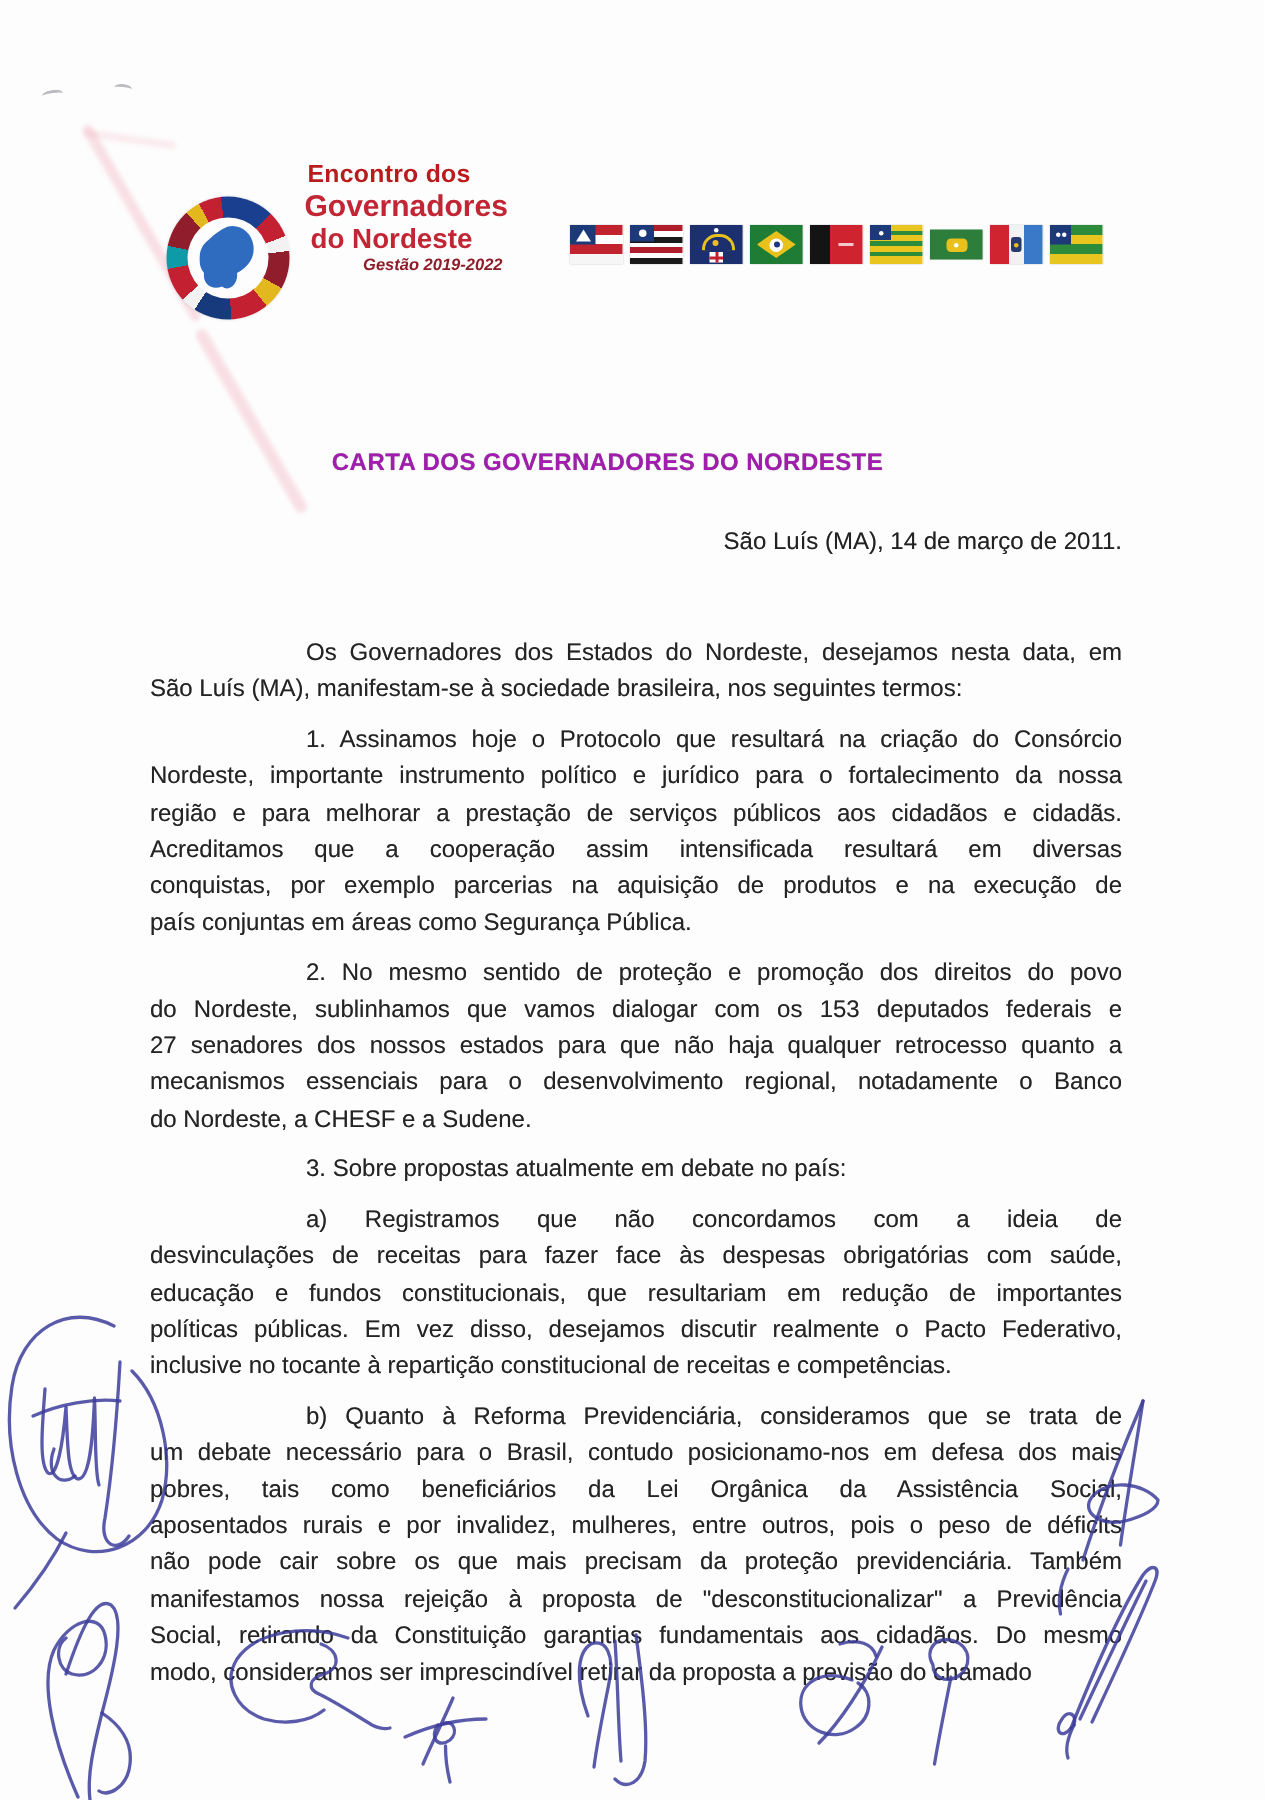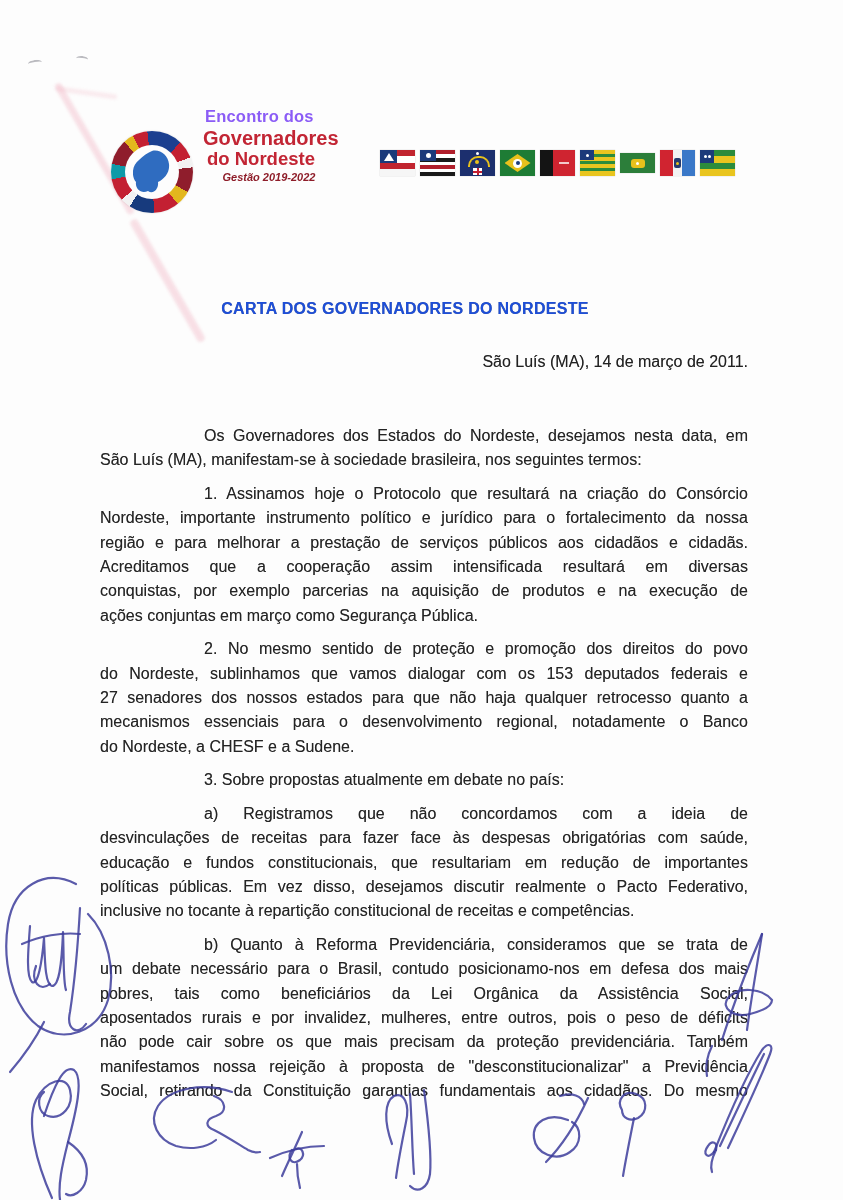--- a/index.html
+++ b/index.html
@@ -27,24 +27,24 @@
       #c32032 59% 68%, #0f9aa8 68% 74%, #8f1d2c 74% 84%, #e3b71e 84% 88%,
       #c32032 88% 94%, #1b3f8f 94% 100%);
     box-shadow:0 0 2px rgba(0,0,0,.15);
   }
   .logo-ring::after{
     content:"";position:absolute;left:14px;top:14px;width:54px;height:54px;
     border-radius:50%;background:#fdfdfd;
   }
   .logo-map{position:absolute;left:133px;top:148px;width:38px;height:48px;z-index:2;}
   .logo-text{position:absolute;left:203px;top:108px;width:132px;line-height:1;}
-  .logo-text .l1{font-size:16.5px;font-weight:600;color:#8b5cf6;letter-spacing:.2px;margin:0 0 3px 2px;}
+  .logo-text .l1{font-size:16.5px;font-weight:600;color:#b91c1c;letter-spacing:.2px;margin:0 0 3px 2px;}
   .logo-text .l2{font-size:20px;font-weight:800;color:#c22534;margin:0 0 2px 0;}
   .logo-text .l3{font-size:18.5px;font-weight:800;color:#c22534;margin:0 0 4px 4px;}
-  .logo-text .l4{font-size:11px;font-weight:700;font-style:italic;color:#8e1d29;text-align:center;}
+  .logo-text .l4{font-size:11px;font-weight:700;font-style:italic;color:#8e1d29;text-align:right;}
 
   
   .flags{position:absolute;left:380px;top:149px;height:28px;display:flex;gap:5px;align-items:center;}
   .flag{position:relative;width:35px;height:26px;overflow:hidden;flex:none;box-shadow:0 0 1px rgba(0,0,0,.25);}
   .canton{position:absolute;left:0;top:0;background:#1c3a7a;display:flex;align-items:center;justify-content:center;}
   .dot{width:5px;height:5px;background:#fff;border-radius:50%;}
   .dot.sm{width:3px;height:3px;}
   .f-bahia{background:linear-gradient(180deg,#c1242f 0 25%,#fff 25% 50%,#c1242f 50% 75%,#f6f6f6 75% 100%);}
   .f-bahia .canton{width:17px;height:13px;}
   .tri{width:0;height:0;border-left:5px solid transparent;border-right:5px solid transparent;border-bottom:8px solid #fff;}
@@ -71,21 +71,21 @@
   .f-rn-emblem i{width:3px;height:3px;background:#fff;border-radius:50%;}
   .f-alagoas{background:linear-gradient(90deg,#d02430 0 36%,#f2f2f2 36% 64%,#3a78c8 64% 100%);display:flex;align-items:center;justify-content:center;}
   .f-al-emblem{width:7px;height:10px;background:#253a6e;border-radius:2px;display:flex;align-items:center;justify-content:center;}
   .f-al-emblem i{width:3px;height:3px;background:#e8c11c;border-radius:50%;}
   .f-sergipe{background:linear-gradient(180deg,#2c8c3c 0 6.5px,#e9c51f 6.5px 13px,#2c8c3c 13px 19.5px,#e9c51f 19.5px 26px);}
   .f-sergipe .canton{width:14px;height:13px;gap:1px;}
 
   
   .doc-title{
     position:absolute;left:100px;top:300px;width:610px;text-align:center;
-    font-size:16px;font-weight:700;letter-spacing:.3px;color:#1d4ed8;
+    font-size:16px;font-weight:700;letter-spacing:.3px;color:#a21caf;
     text-shadow:0 0 .5px rgba(30,30,30,.55);
   }
   .dateline{
     position:absolute;left:100px;top:353px;width:648px;text-align:right;
     font-size:16px;color:#222;text-shadow:0 0 .4px rgba(30,30,30,.45);
   }
   .body-text{
     position:absolute;left:100px;top:424px;width:648px;
     font-size:16px;color:#242424;text-shadow:0 0 .4px rgba(30,30,30,.45);
   }
@@ -177,21 +177,21 @@
     <div class="para">
         <div class="ln first">Os Governadores dos Estados do Nordeste, desejamos nesta data, em</div>
         <div class="ln last">São Luís (MA), manifestam-se à sociedade brasileira, nos seguintes termos:</div>
       </div>
     <div class="para">
         <div class="ln first">1. Assinamos hoje o Protocolo que resultará na criação do Consórcio</div>
         <div class="ln">Nordeste, importante instrumento político e jurídico para o fortalecimento da nossa</div>
         <div class="ln">região e para melhorar a prestação de serviços públicos aos cidadãos e cidadãs.</div>
         <div class="ln">Acreditamos que a cooperação assim intensificada resultará em diversas</div>
         <div class="ln">conquistas, por exemplo parcerias na aquisição de produtos e na execução de</div>
-        <div class="ln last">ações conjuntas em março como Segurança Pública.</div>
+        <div class="ln last">país conjuntas em áreas como Segurança Pública.</div>
       </div>
     <div class="para">
         <div class="ln first">2. No mesmo sentido de proteção e promoção dos direitos do povo</div>
         <div class="ln">do Nordeste, sublinhamos que vamos dialogar com os 153 deputados federais e</div>
         <div class="ln">27 senadores dos nossos estados para que não haja qualquer retrocesso quanto a</div>
         <div class="ln">mecanismos essenciais para o desenvolvimento regional, notadamente o Banco</div>
         <div class="ln last">do Nordeste, a CHESF e a Sudene.</div>
       </div>
     <div class="para">
         <div class="ln first last">3. Sobre propostas atualmente em debate no país:</div>
@@ -204,20 +204,21 @@
         <div class="ln last">inclusive no tocante à repartição constitucional de receitas e competências.</div>
       </div>
     <div class="para">
         <div class="ln first">b) Quanto à Reforma Previdenciária, consideramos que se trata de</div>
         <div class="ln">um debate necessário para o Brasil, contudo posicionamo-nos em defesa dos mais</div>
         <div class="ln">pobres, tais como beneficiários da Lei Orgânica da Assistência Social,</div>
         <div class="ln">aposentados rurais e por invalidez, mulheres, entre outros, pois o peso de déficits</div>
         <div class="ln">não pode cair sobre os que mais precisam da proteção previdenciária. Também</div>
         <div class="ln">manifestamos nossa rejeição à proposta de "desconstitucionalizar" a Previdência</div>
         <div class="ln">Social, retirando da Constituição garantias fundamentais aos cidadãos. Do mesmo</div>
+        <div class="ln last">modo, consideramos ser imprescindível retirar da proposta a previsão do chamado</div>
       </div>
   </div>
 
   <svg class="signatures" viewBox="0 0 843 1200">
     <g>
       <path d="M 76,884 C 45,868 14,886 8,924 C 2,962 12,1006 38,1026 C 64,1044 98,1032 108,1000 C 116,972 108,934 88,914"></path>
       <path d="M 44,1022 C 34,1042 22,1058 10,1072"></path>
       <path d="M 30,926 C 28,952 26,976 32,982 C 38,986 42,962 44,938 C 45,962 45,984 52,986 C 60,986 62,958 63,932 C 64,956 63,982 66,990"></path>
       <path d="M 22,944 C 40,936 62,932 80,934 M 36,966 C 30,982 40,992 50,984"></path>
       <path d="M 80,908 C 78,944 74,986 70,1012 C 66,1030 78,1036 86,1024"></path>

